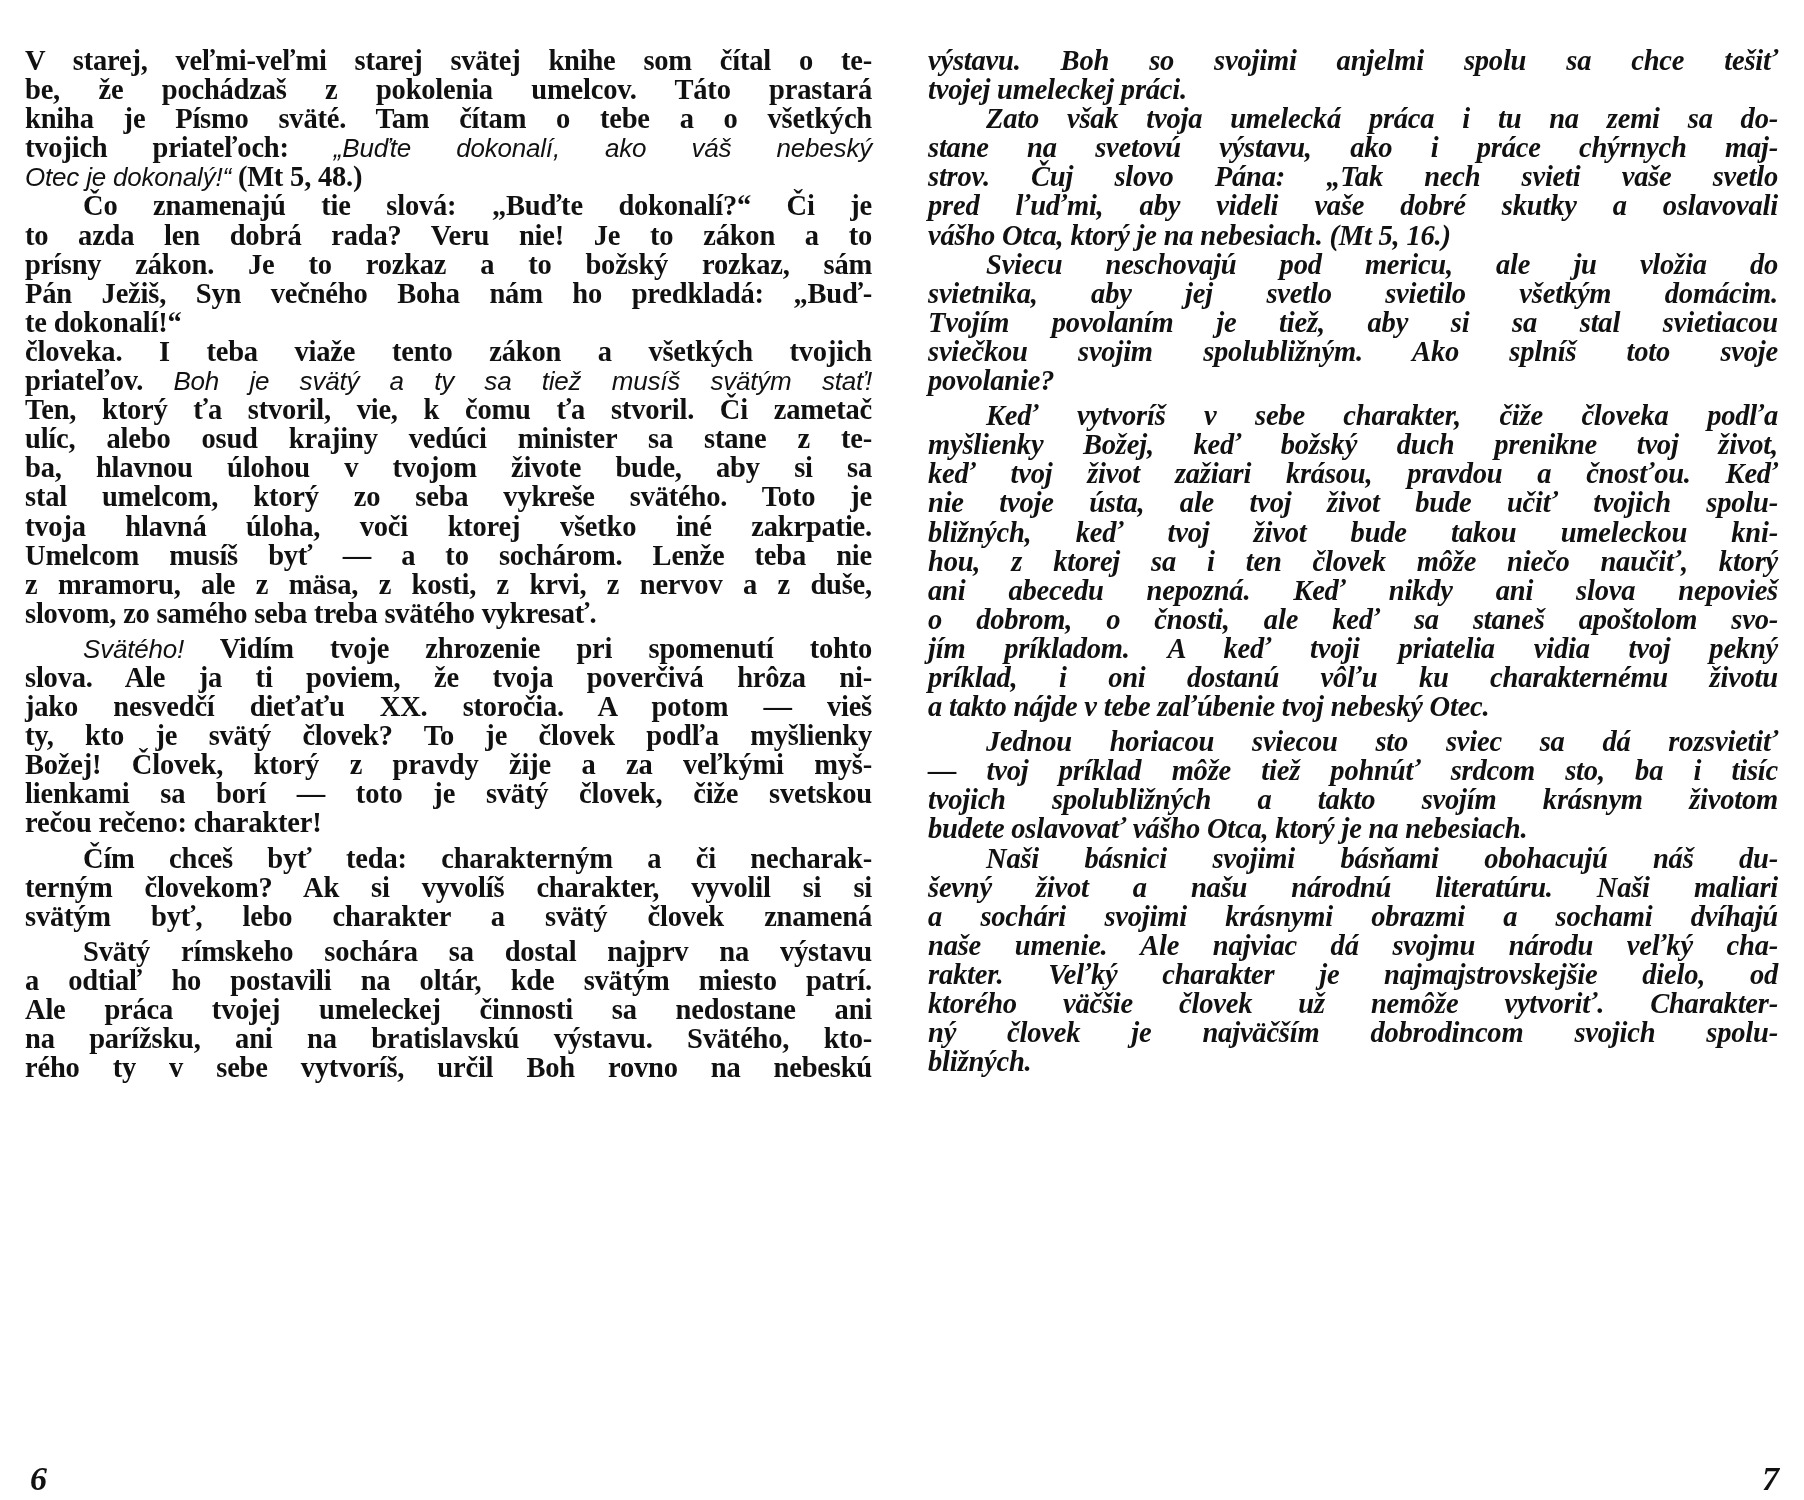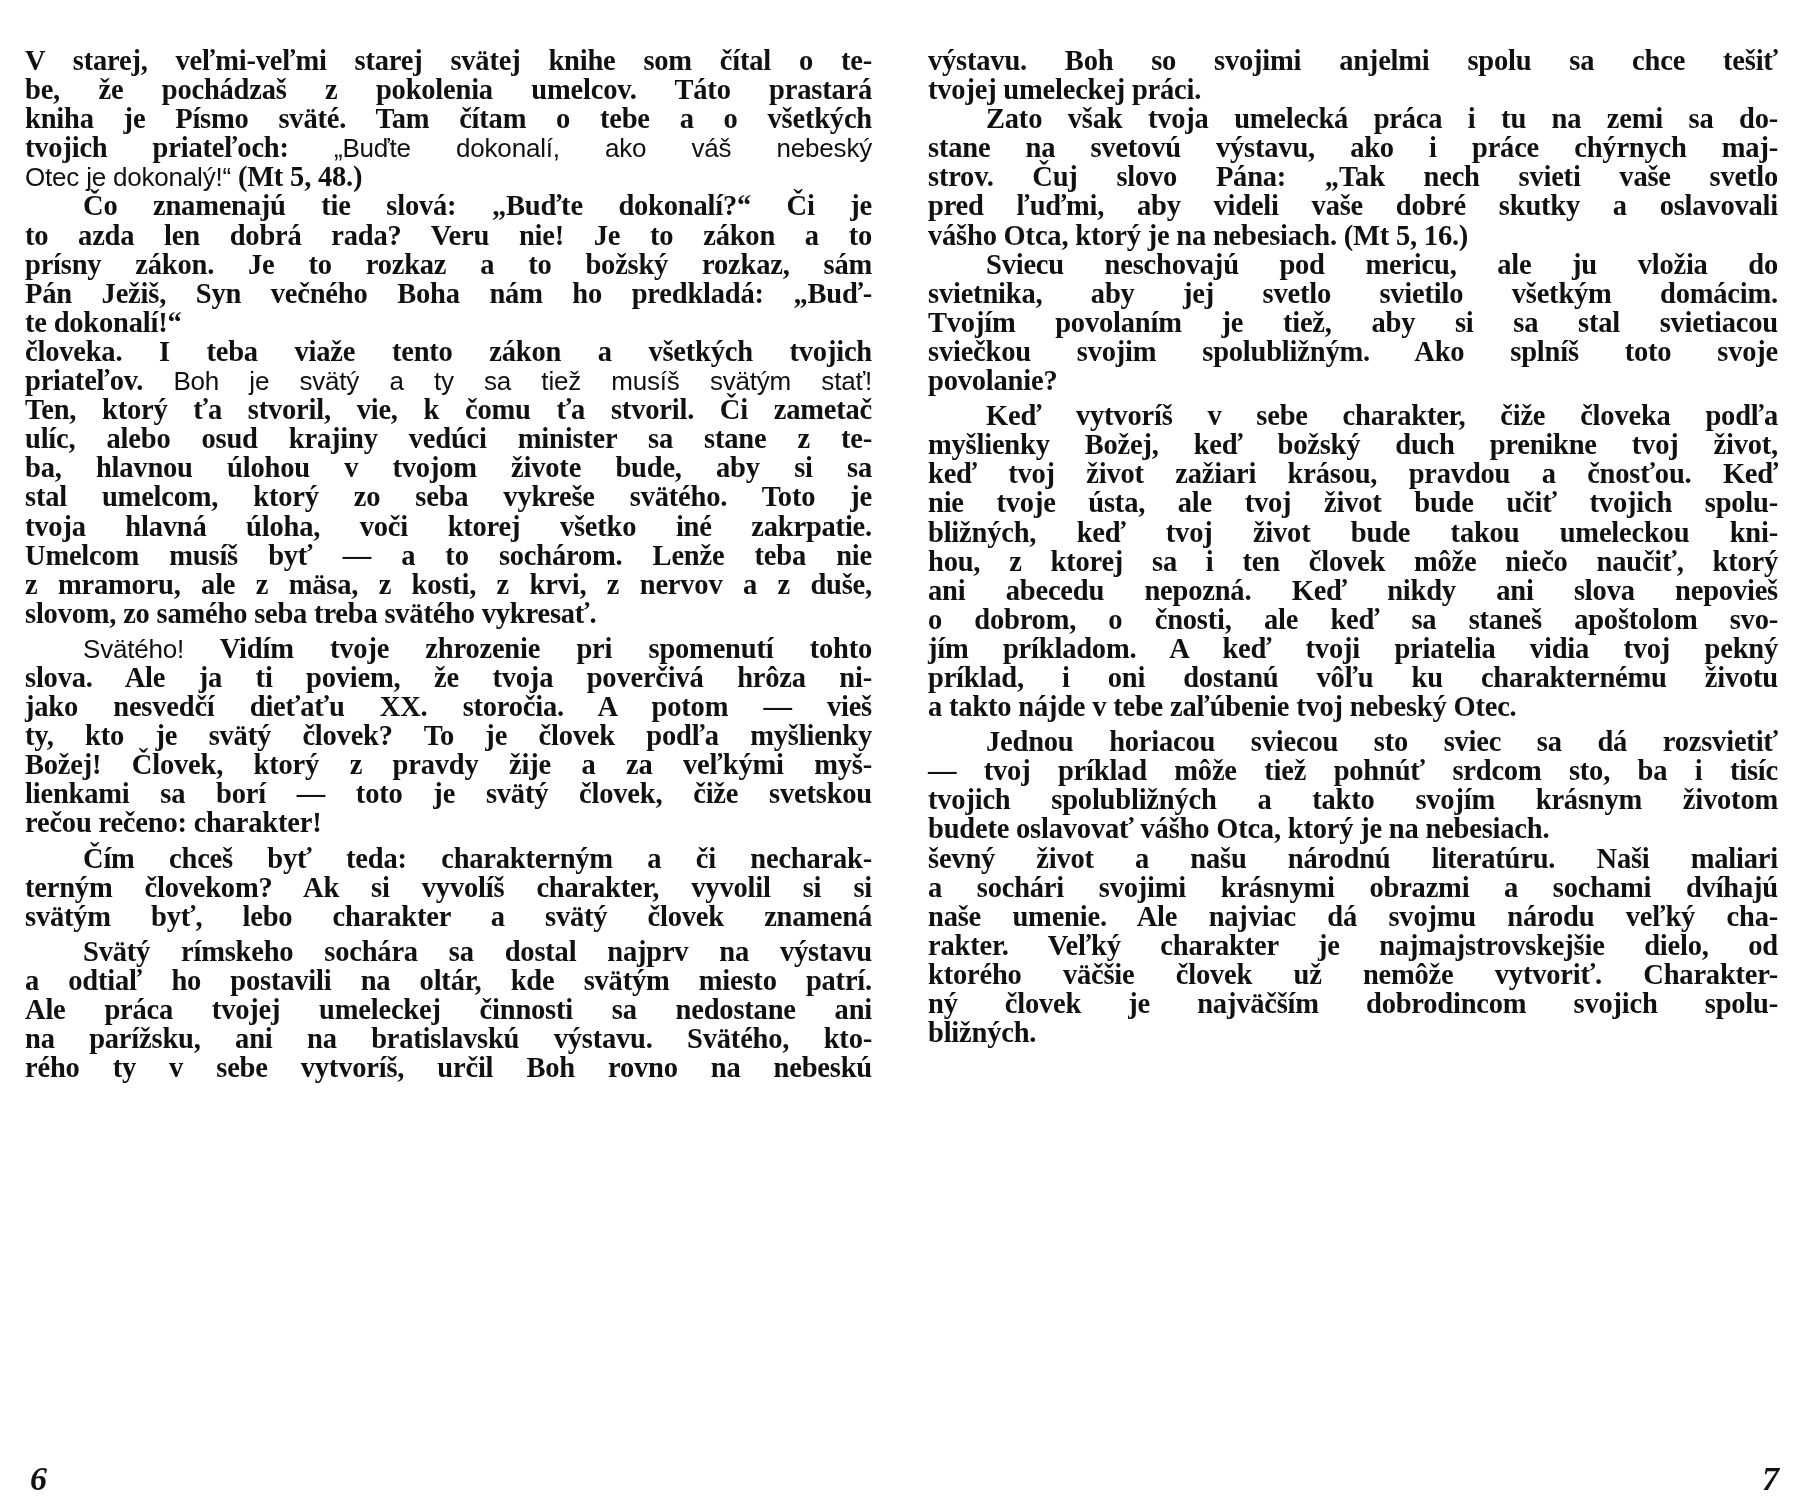--- a/index.html
+++ b/index.html
@@ -12,34 +12,34 @@
   .column {
     position: absolute; top: 34px;
     font-family: "Liberation Serif", "DejaVu Serif", serif;
     font-size: 28.5px;
     line-height: 29.1px;
     color: #111111;
     font-weight: bold;
     letter-spacing: -0.2px;
   }
   .page-left .column { left: 25px; width: 847px; }
-  .page-right .column { left: 26px; width: 850px; }
+  .page-right .column { left: 26px; width: 850px; font-style: italic; }
   .para { margin: 0; padding: 0; }
   .para.gap { margin-top: 6px; }
   .line {
     display: block;
     white-space: nowrap;
     text-align: justify;
     text-align-last: justify;
     height: 29.1px;
     overflow: visible;
   }
   .line.last { text-align-last: left; }
   .line.indent { padding-left: 58px; }
-  .it { font-weight: normal; font-family: "Liberation Sans", "DejaVu Sans", sans-serif; font-size: 26px; }
+  .it { font-style: italic; font-weight: normal; font-family: "Liberation Sans", "DejaVu Sans", sans-serif; font-size: 26px; }
   .page-number {
     position: absolute; top: 1448px;
     font-family: "Liberation Serif", "DejaVu Serif", serif;
     font-style: italic; font-weight: bold;
     font-size: 34px; color: #111111;
   }
   .page-left .page-number { left: 30px; }
   .page-right .page-number { left: 860px; }
 </style>
 </head>
@@ -131,20 +131,21 @@
         <span class="line"><span>príklad, i oni dostanú vôľu ku charakternému životu</span></span>
         <span class="line last"><span>a takto nájde v tebe zaľúbenie tvoj nebeský Otec.</span></span>
       </div>
       <div class="para gap">
         <span class="line indent"><span>Jednou horiacou sviecou sto sviec sa dá rozsvietiť</span></span>
         <span class="line"><span>— tvoj príklad môže tiež pohnúť srdcom sto, ba i tisíc</span></span>
         <span class="line"><span>tvojich spolubližných a takto svojím krásnym životom</span></span>
         <span class="line last"><span>budete oslavovať vášho Otca, ktorý je na nebesiach.</span></span>
       </div>
       <div class="para">
+        <span class="line indent"><span>Naši básnici svojimi básňami obohacujú náš du-</span></span>
         <span class="line"><span>ševný život a našu národnú literatúru. Naši maliari</span></span>
         <span class="line"><span>a sochári svojimi krásnymi obrazmi a sochami dvíhajú</span></span>
         <span class="line"><span>naše umenie. Ale najviac dá svojmu národu veľký cha-</span></span>
         <span class="line"><span>rakter. Veľký charakter je najmajstrovskejšie dielo, od</span></span>
         <span class="line"><span>ktorého väčšie človek už nemôže vytvoriť. Charakter-</span></span>
         <span class="line"><span>ný človek je najväčším dobrodincom svojich spolu-</span></span>
         <span class="line last"><span>bližných.</span></span>
       </div>
     </div>
   <div class="page-number">7</div>

